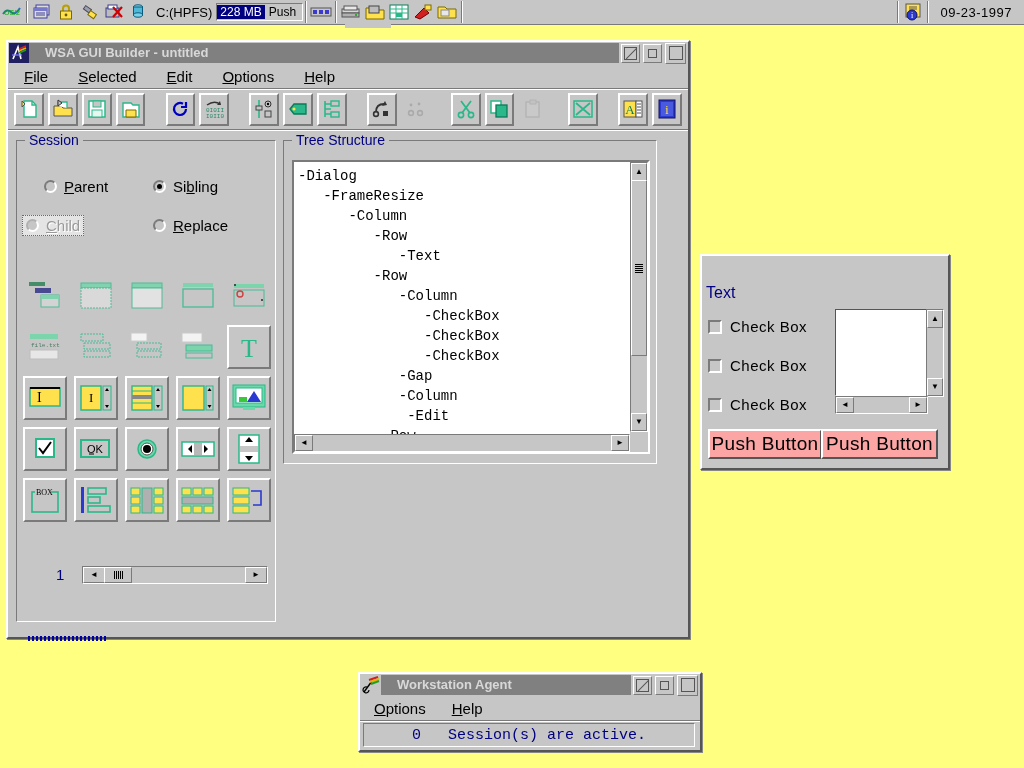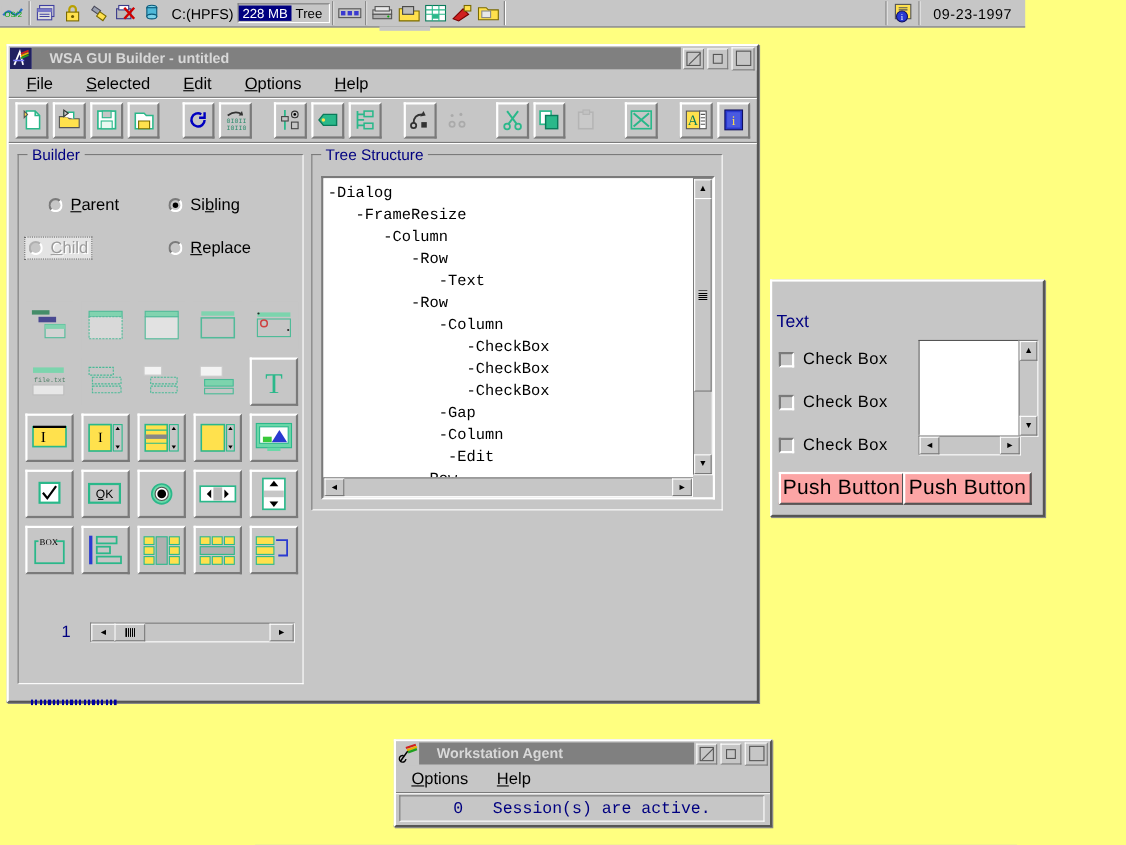--- a/index.html
+++ b/index.html
@@ -5,21 +5,21 @@
   html,body{margin:0;padding:0;}
   body{
     width:1024px;height:768px;overflow:hidden;
     background:#ffff80;
     font-family:"Liberation Sans",sans-serif;
     font-size:13px;
     -webkit-font-smoothing:none;
   }
 
   
-  #syswin{position:absolute;left:0;top:0;width:932px;height:24px;
+  #syswin{position:absolute;left:0;top:0;width:1024px;height:24px;
     background:#c6c6c6;
     border-bottom:1px solid #7a7a7a;
     display:flex;align-items:center;}
   .sysicon{width:24px;height:22px;display:flex;align-items:center;justify-content:center;
     position:relative;}
   .sysdiv{width:1px;height:22px;background:#7a7a7a;border-right:1px solid #ffffff;margin:0 2px;}
   #drivelbl{font-size:13px;color:#000;margin:0 4px 0 6px;font-family:"Liberation Sans",sans-serif;}
   #freebox{display:inline-flex;align-items:center;height:16px;
     border-top:1px solid #7a7a7a;border-left:1px solid #7a7a7a;
     border-right:1px solid #ffffff;border-bottom:1px solid #ffffff;
@@ -200,21 +200,21 @@
       <ellipse cx="8" cy="4" rx="4.5" ry="2.2" fill="#7ad1e8" stroke="#0a5a7a"></ellipse>
       <rect x="3.5" y="4" width="9" height="8" fill="#4fb8d8" stroke="#0a5a7a"></rect>
       <ellipse cx="8" cy="12" rx="4.5" ry="2.2" fill="#7ad1e8" stroke="#0a5a7a"></ellipse>
     </svg>
   </div>
 
   <span id="drivelbl">C:(HPFS)</span>
 
   <span id="freebox">
     <span id="freefill">228 MB</span>
-    <span id="freerest">Tree</span>
+    <span id="freerest">Push</span>
   </span>
 
   <div class="sysdiv"></div>
 
   <div class="sysicon">
     <svg width="22" height="14" viewBox="0 0 22 14">
       <rect x="1" y="3" width="20" height="8" fill="#c6c6c6" stroke="#555"></rect>
       <rect x="3" y="5" width="4" height="4" fill="#3a3ad0"></rect>
       <rect x="9" y="5" width="4" height="4" fill="#3a3ad0"></rect>
       <rect x="15" y="5" width="4" height="4" fill="#3a3ad0"></rect>
@@ -442,21 +442,21 @@
     <div class="tool">
       <svg width="22" height="22" viewBox="0 0 22 22">
           <rect x="3" y="2" width="16" height="18" fill="#2a3ad0" stroke="#101060"></rect>
           <rect x="5" y="4" width="12" height="14" fill="#4a5ae0"></rect>
           <text x="11" y="16" font-size="12" text-anchor="middle" fill="#ffe14d" font-family="'Liberation Serif',serif">i</text>
         </svg>
     </div>
   </div>
 
   <div class="groupbox" style="left:8px;top:98px;width:258px;height:480px;">
-    <span class="grouplabel">Builder</span>
+    <span class="grouplabel">Session</span>
   </div>
 
   <div class="radio" style="left:36px;top:136px;">
     <span class="rdot"></span>
     <span class="rlabel"><u>P</u>arent</span>
   </div>
   <div class="radio" style="left:145px;top:136px;">
     <span class="rdot on"></span>
     <span class="rlabel">Si<u>b</u>ling</span>
   </div>

